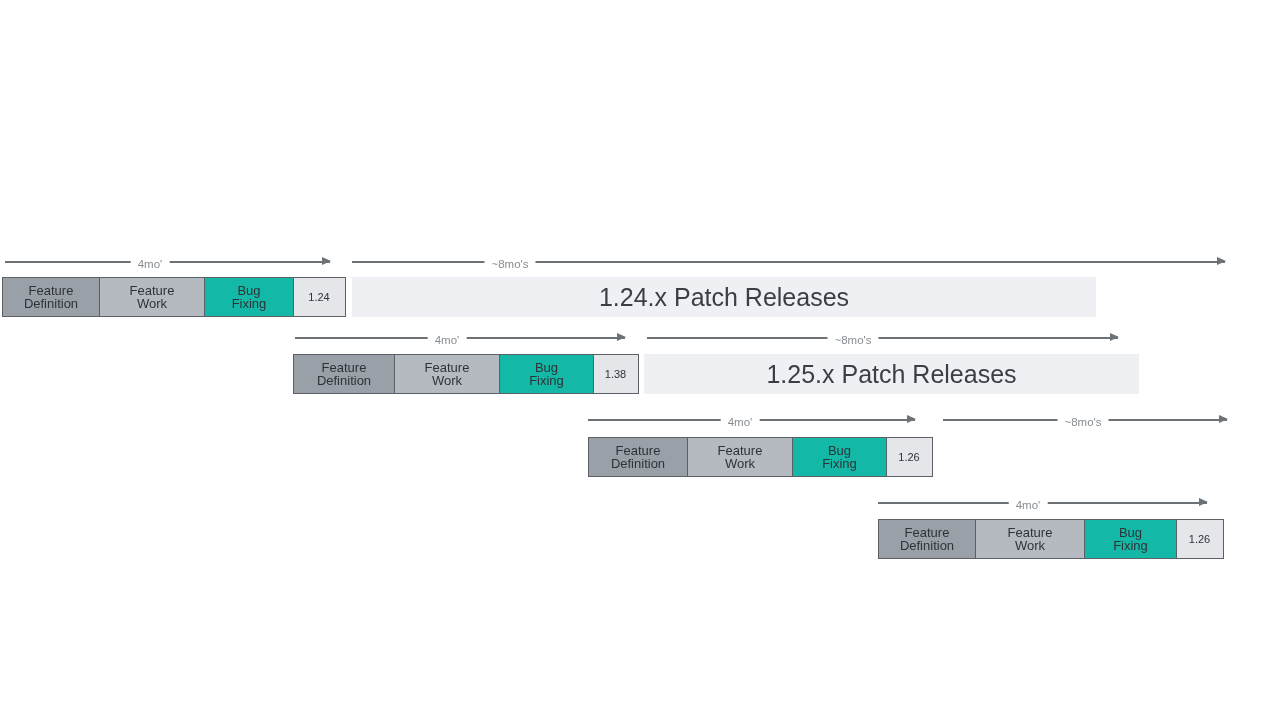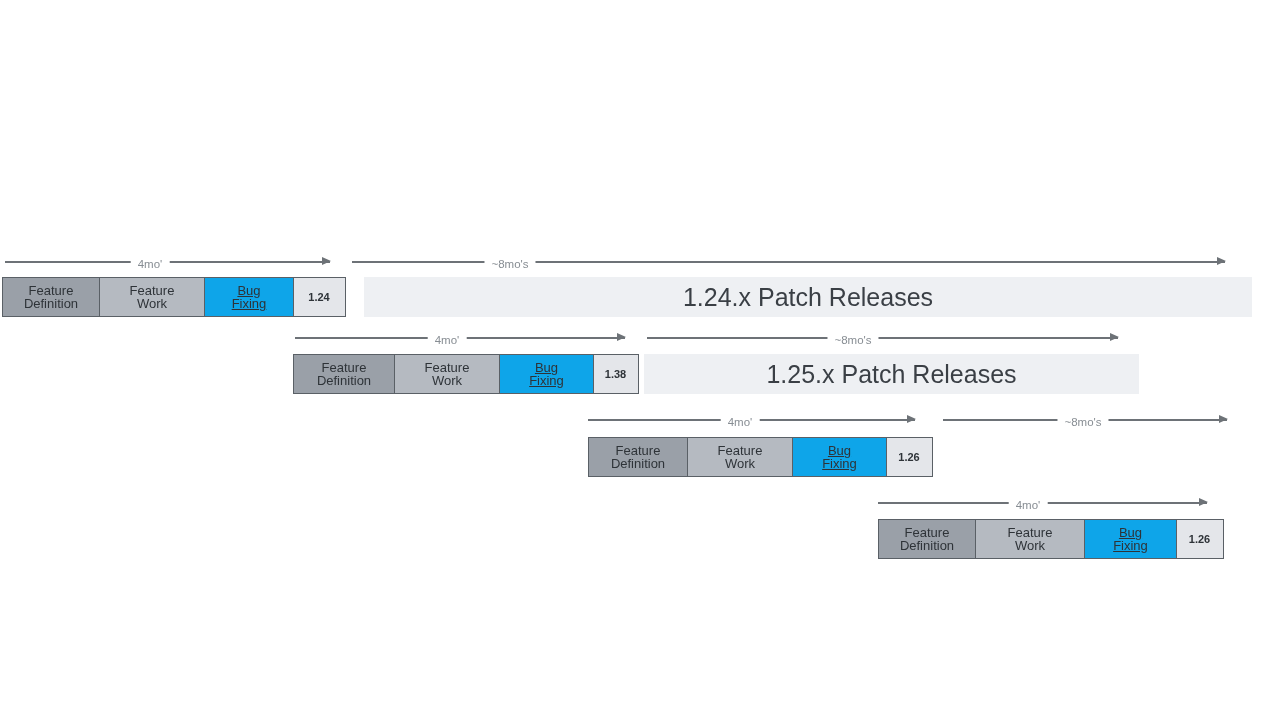--- a/index.html
+++ b/index.html
@@ -15,22 +15,22 @@
     padding:0 7px;font-size:11.5px;line-height:14px;color:#878d93;white-space:nowrap;}
 
   
   .strip{position:absolute;display:flex;height:40px;}
   .cell{box-sizing:border-box;height:40px;border:1.5px solid #5a6066;display:flex;
     align-items:center;justify-content:center;text-align:center;font-size:13px;
     line-height:13px;color:#2e3338;white-space:pre-line;}
   .cell + .cell{margin-left:-1.5px;}
   .c-def{background:#9aa0a8;}
   .c-work{background:#b5bac1;}
-  .c-bug{background:#0ea5e9;text-decoration:underline;}
-  .c-ver{background:#e4e6ea;font-size:11px;font-weight:bold;}
+  .c-bug{background:#14b8a6;}
+  .c-ver{background:#e4e6ea;font-size:11px;}
 
   
   .patchbar{position:absolute;height:40px;background:#eef0f3;color:#3a3f45;
     font-size:25px;line-height:40px;text-align:center;white-space:nowrap;overflow:hidden;}
 </style>
 </head>
 <body>
 
 <div id="stage">
 
@@ -46,21 +46,21 @@
   </div>
   <div class="strip" style="left:2px;top:277px;">
     <div class="cell c-def" style="width:98px;">Feature
 Definition</div>
     <div class="cell c-work" style="width:107px;">Feature
 Work</div>
     <div class="cell c-bug" style="width:90px;">Bug
 Fixing</div>
     <div class="cell c-ver" style="width:53px;">1.24</div>
   </div>
-  <div class="patchbar" style="left:352px;top:277px;width:888px;margin-left:12px;">1.24.x Patch Releases</div>
+  <div class="patchbar" style="left:352px;top:277px;width:744px;">1.24.x Patch Releases</div>
 
   <div class="arrow" style="left:295px;top:332px;width:330px;">
     <span class="line"></span>
     <span class="head"></span>
     <span class="label" style="left:152px;">4mo'</span>
   </div>
   <div class="arrow" style="left:647px;top:332px;width:471px;">
     <span class="line"></span>
     <span class="head"></span>
     <span class="label" style="left:206px;">~8mo's</span>

